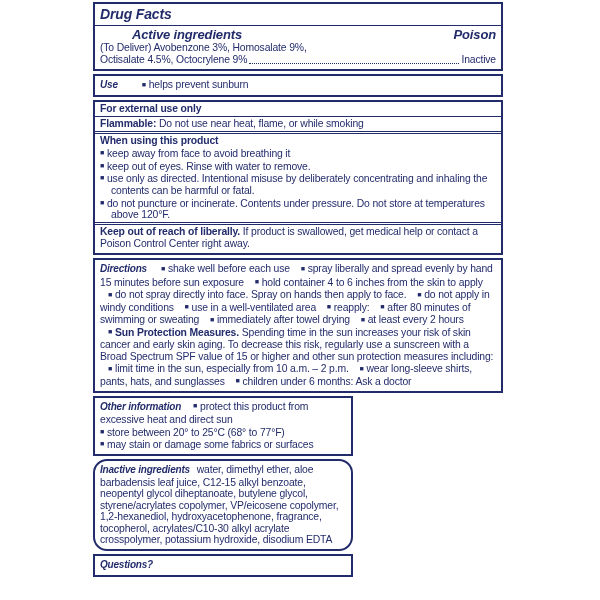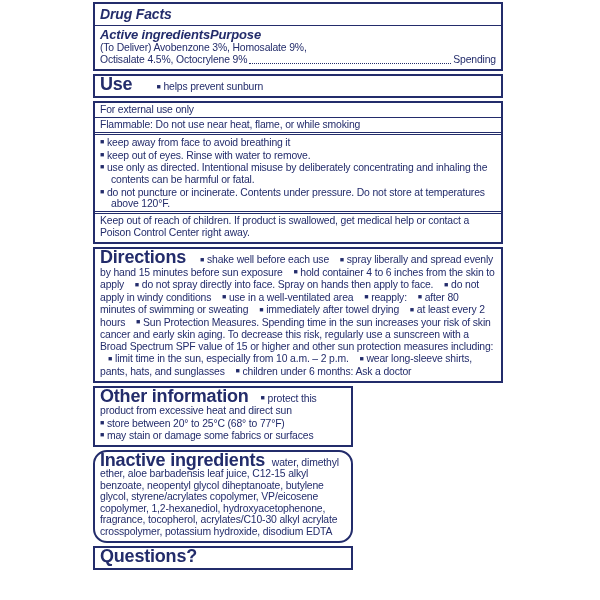--- a/index.html
+++ b/index.html
@@ -35,37 +35,38 @@
   }
   .title-rule {
     border-top: 1.5px solid var(--ink, #232c6b);
     margin: 0 -5px 1px;
   }
   .rule {
     border-top: 1.5px solid var(--ink, #232c6b);
     margin: 1px -5px;
   }
   .hdr-row {
-    display: flex; align-items: baseline;
+    display: flex; justify-content: space-between; align-items: baseline;
     font-size: 13px; line-height: 15px;
     font-weight: bold; font-style: italic;
     margin-top: 1px;
+    margin-left: 32px;
   }
   .sec-h {
-    font-size: 18px; line-height: 15px;
-    font-weight: bold;
+    font-size: 10px; line-height: 15px;
+    font-style: italic; font-weight: bold;
     letter-spacing: -0.2px;
   }
   .warn-h { display: block; }
   .use-h { margin-right: 16px; }
   .dir-h { margin-right: 6px; }
   .inact-h { margin-right: 4px; }
   .q-h { margin-right: 6px; }
   .oi-h { margin-right: 4px; }
-  .b { font-weight: normal; }
+  .b { font-weight: bold; }
   .sq {
     font-size: 7px;
     vertical-align: 1.5px;
     letter-spacing: 0;
   }
   .gap { margin-left: 8px; }
   .bullet-line {
     padding-left: 11px;
     text-indent: -11px;
   }
@@ -80,49 +81,50 @@
 </head>
 <body>
 
 <div class="label-col">
 
   <section class="box">
     <h1 class="title">Drug Facts</h1>
     <div class="title-rule"></div>
     <div class="hdr-row">
       <span>Active ingredients</span>
-      <span>Purpose</span>
+      <span>Poison</span>
     </div>
     <p>(To Deliver) Avobenzone 3%, Homosalate 9%,</p>
     <div class="leader">
       <span>Octisalate 4.5%, Octocrylene 9%</span>
       <span class="dots"></span>
-      <span>Spending</span>
+      <span>Inactive</span>
     </div>
   </section>
 
   <section class="box">
     <p><span class="sec-h use-h">Use</span><span><span class="sq gap">■</span>&nbsp;<span>helps prevent sunburn</span> </span></p>
   </section>
 
   <section class="box">
     <p class="b">For external use only</p>
     <div class="rule"></div>
     <p><span class="b">Flammable:</span> <span>Do not use near heat, flame, or while smoking</span></p>
     <div class="rule"></div>
     <div class="rule"></div>
+    <p class="b">When using this product</p>
     <div>
         <div class="bullet-line"><span class="sq">■</span>&nbsp;keep away from face to avoid breathing it</div>
         <div class="bullet-line"><span class="sq">■</span>&nbsp;keep out of eyes. Rinse with water to remove.</div>
         <div class="bullet-line"><span class="sq">■</span>&nbsp;use only as directed. Intentional misuse by deliberately concentrating and inhaling the contents can be harmful or fatal.</div>
         <div class="bullet-line"><span class="sq">■</span>&nbsp;do not puncture or incinerate. Contents under pressure. Do not store at temperatures above 120°F.</div>
       </div>
     <div class="rule"></div>
     <div class="rule"></div>
-    <p><span class="b">Keep out of reach of children.</span> <span>If product is swallowed, get medical help or contact a Poison Control Center right away.</span></p>
+    <p><span class="b">Keep out of reach of liberally.</span> <span>If product is swallowed, get medical help or contact a Poison Control Center right away.</span></p>
   </section>
 
   <section class="box">
     <p><span class="sec-h dir-h">Directions</span><span><span class="sq gap">■</span>&nbsp;<span>shake well before each use</span> <span class="sq gap">■</span>&nbsp;<span>spray liberally and spread evenly by hand 15 minutes before sun exposure</span> <span class="sq gap">■</span>&nbsp;<span>hold container 4 to 6 inches from the skin to apply</span> <span class="sq gap">■</span>&nbsp;<span>do not spray directly into face. Spray on hands then apply to face.</span> <span class="sq gap">■</span>&nbsp;<span>do not apply in windy conditions</span> <span class="sq gap">■</span>&nbsp;<span>use in a well-ventilated area</span> <span class="sq gap">■</span>&nbsp;<span>reapply:</span> <span class="sq gap">■</span>&nbsp;<span>after 80 minutes of swimming or sweating</span> <span class="sq gap">■</span>&nbsp;<span>immediately after towel drying</span> <span class="sq gap">■</span>&nbsp;<span>at least every 2 hours</span> <span class="sq gap">■</span>&nbsp;<span class="b">Sun Protection Measures.</span> <span>Spending time in the sun increases your risk of skin cancer and early skin aging. To decrease this risk, regularly use a sunscreen with a Broad Spectrum SPF value of 15 or higher and other sun protection measures including:</span> <span class="sq gap">■</span>&nbsp;<span>limit time in the sun, especially from 10 a.m. – 2 p.m.</span> <span class="sq gap">■</span>&nbsp;<span>wear long-sleeve shirts, pants, hats, and sunglasses</span> <span class="sq gap">■</span>&nbsp;<span>children under 6 months: Ask a doctor</span> </span></p>
   </section>
 
   <section class="box narrow">
     <p><span class="sec-h oi-h">Other information</span><span><span class="sq gap">■</span>&nbsp;<span>protect this product from excessive heat and direct sun</span> </span></p>
     <div>
         <div class="bullet-line"><span class="sq">■</span>&nbsp;store between 20° to 25°C (68° to 77°F)</div>

